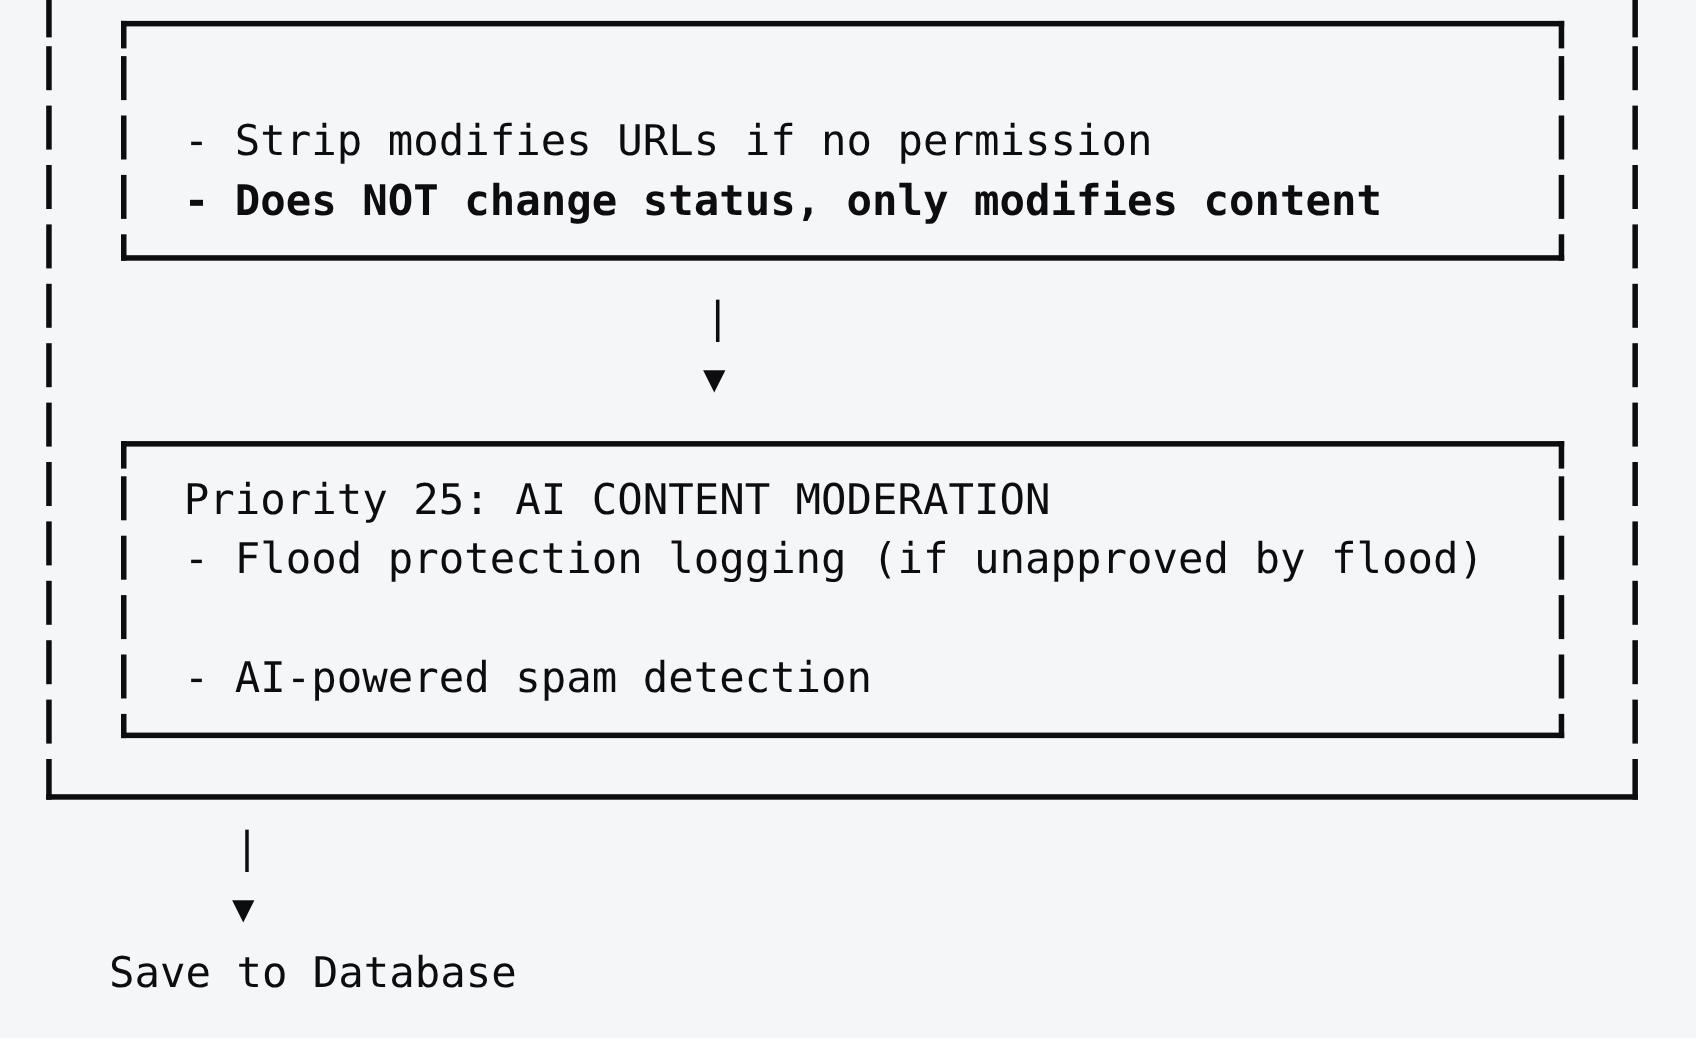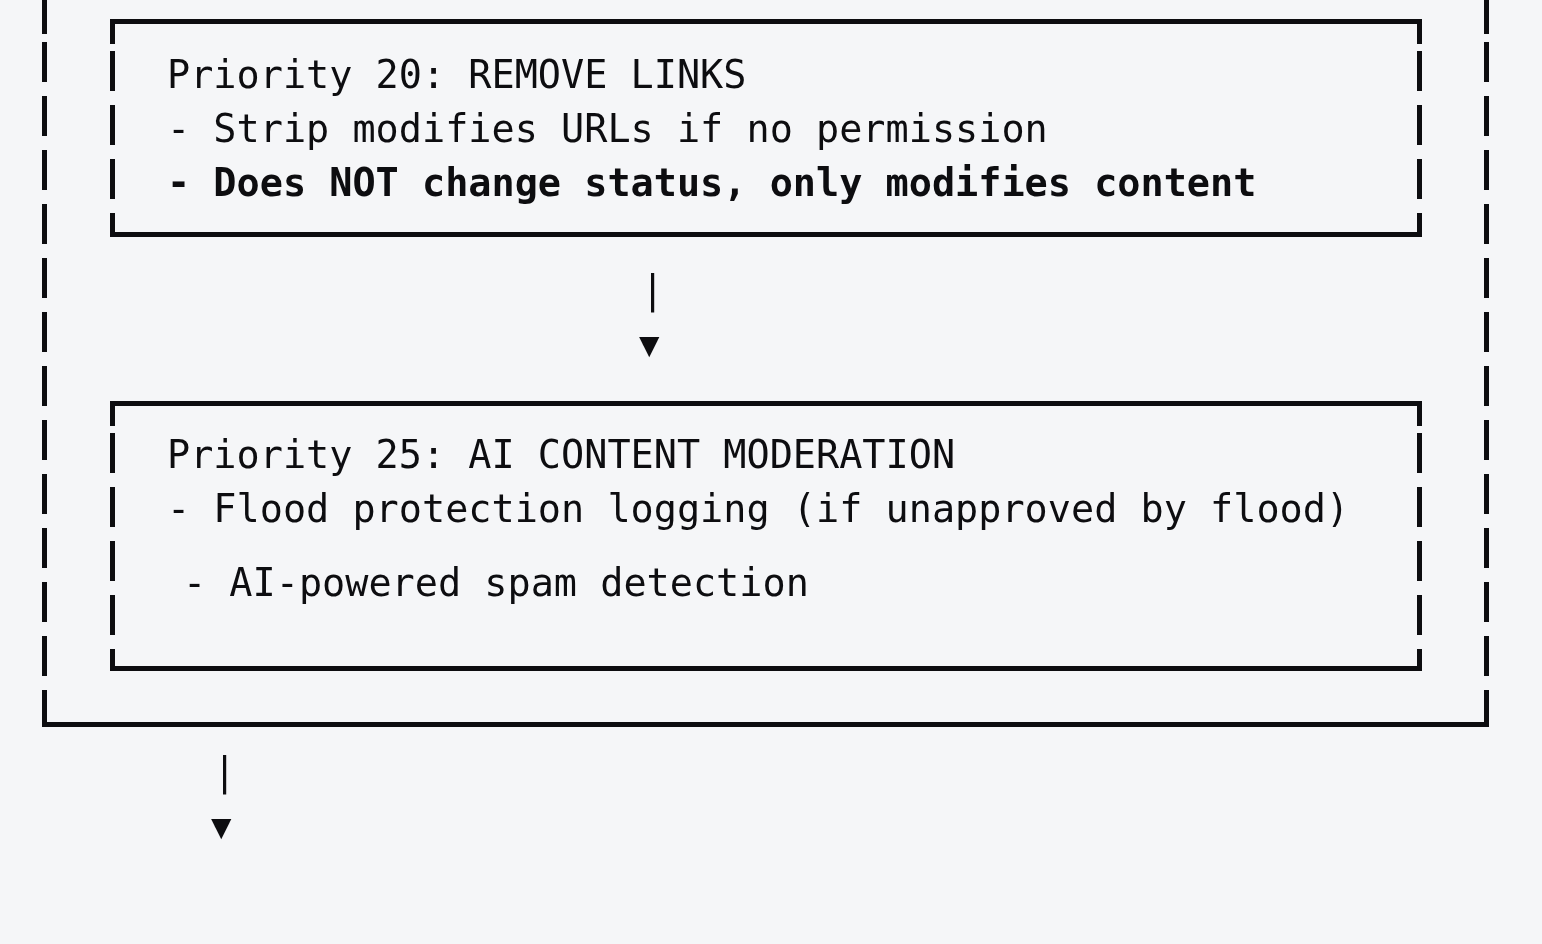--- a/index.html
+++ b/index.html
@@ -95,21 +95,20 @@
       <div class="seg" style="left:1417px; top:19px;  width:5px; height:25px;"></div>
       <div class="seg" style="left:1417px; top:51px;  width:5px; height:40px;"></div>
       <div class="seg" style="left:1417px; top:105px; width:5px; height:40px;"></div>
       <div class="seg" style="left:1417px; top:159px; width:5px; height:40px;"></div>
       <div class="seg" style="left:1417px; top:213px; width:5px; height:24px;"></div>
     </div>
 
     <div class="seg" style="left:110px; top:232px; width:1312px; height:5px;"></div>
 
     <div class="txt-layer">
-      <div class="line" style="left:167px; top:48px;">Priority 20: REMOVE LINKS</div>
       <div class="line" style="left:167px; top:102px;">- Strip modifies URLs if no permission</div>
       <div class="line" style="left:167px; top:156px;font-weight:bold;">- Does NOT change status, only modifies content</div>
     </div>
   </div>
 
   <div>
     <div class="line" style="left:641px; top:263px;">|</div>
     <div class="line" style="left:639px; top:317px; font-size:34px;">▼</div>
   </div>
 
@@ -132,23 +131,24 @@
       <div class="seg" style="left:1417px; top:541px; width:5px; height:40px;"></div>
       <div class="seg" style="left:1417px; top:595px; width:5px; height:40px;"></div>
       <div class="seg" style="left:1417px; top:649px; width:5px; height:22px;"></div>
     </div>
 
     <div class="seg" style="left:110px; top:666px; width:1312px; height:5px;"></div>
 
     <div class="txt-layer">
       <div class="line" style="left:167px; top:428px;">Priority 25: AI CONTENT MODERATION</div>
       <div class="line" style="left:167px; top:482px;">- Flood protection logging (if unapproved by flood)</div>
-      <div class="line" style="left:167px; top:556px;margin-left:16px;">- AI-powered spam detection</div>
+      <div class="line" style="left:167px; top:590px;">- AI-powered spam detection</div>
     </div>
   </div>
 
   <div>
     <div class="line" style="left:213px; top:745px;">|</div>
     <div class="line" style="left:211px; top:799px; font-size:34px;">▼</div>
   </div>
 
+  <div class="line" style="left:99px; top:858px;">Save to Database</div>
 
 </div>
 
 </body></html>

